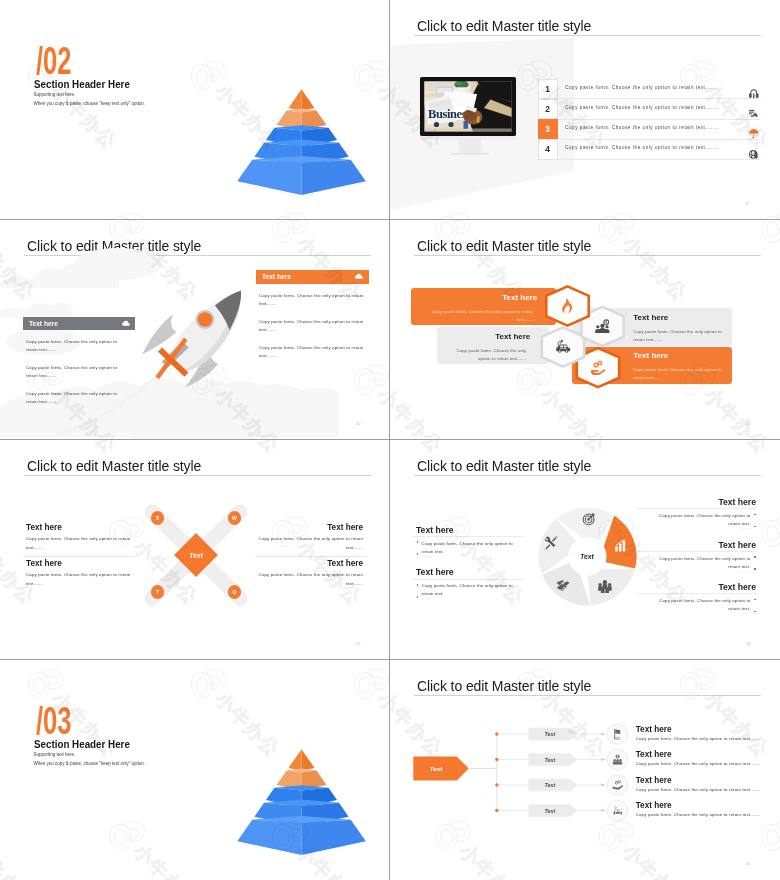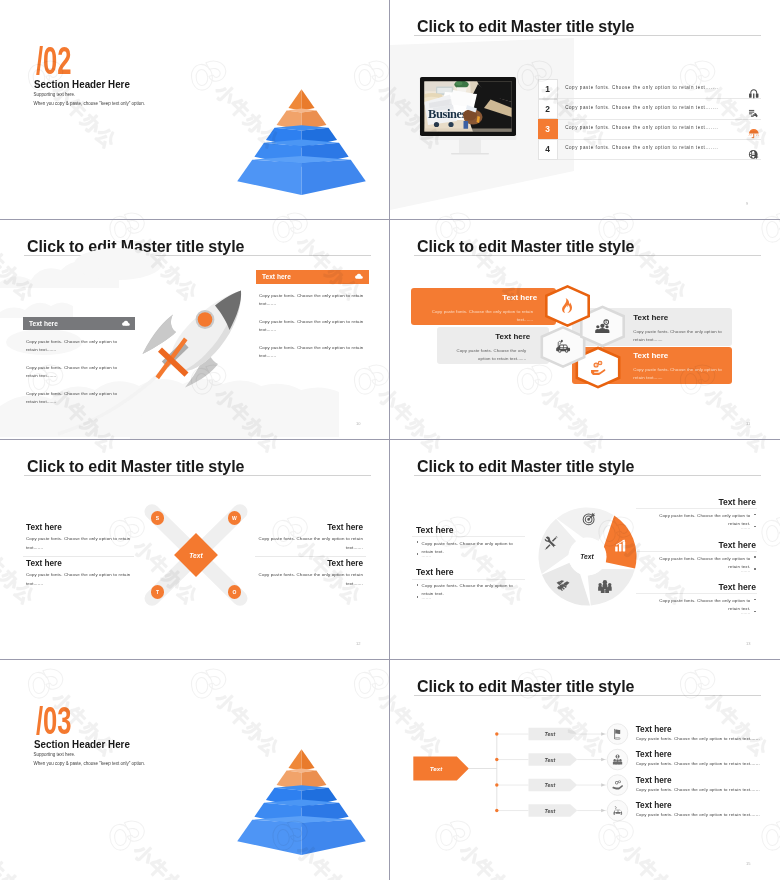--- a/index.html
+++ b/index.html
@@ -3,21 +3,21 @@
 <meta charset="utf-8">
 <style>
   html,body{margin:0;padding:0;}
   body{width:780px;height:880px;background:#fff;font-family:"Liberation Sans",sans-serif;overflow:hidden;}
   #page{position:relative;width:780px;height:880px;background:#fff;}
   .slide{position:absolute;width:389px;height:219px;overflow:hidden;background:#fff;}
   .grid-v{position:absolute;top:0;left:389px;width:1px;height:880px;background:#9b9bad;z-index:50;}
   .grid-h{position:absolute;left:0;height:1px;width:780px;background:#9b9bad;z-index:50;}
 
   
-  .stitle{position:absolute;font-weight:bold;color:#1a1a1a;font-size:16px;letter-spacing:-0.1px;white-space:nowrap;}
+  .stitle{position:absolute;font-weight:normal;color:#1a1a1a;font-size:14px;letter-spacing:-0.1px;white-space:nowrap;}
   .trule{position:absolute;height:1px;background:#d2d2d2;}
 
   .pageno{position:absolute;font-size:4px;color:#b3b3b3;}
 
   
   .secnum{position:absolute;font-weight:bold;color:#F4792F;font-size:39px;line-height:1;
           transform:scaleX(0.655);transform-origin:0 0;white-space:nowrap;}
   .sechdr{position:absolute;font-weight:bold;color:#191919;font-size:10.6px;line-height:1;
           transform:scaleX(0.925);transform-origin:0 0;white-space:nowrap;}
   .secsub{position:absolute;font-size:4.5px;color:#3d3d3d;line-height:1;white-space:nowrap;}

